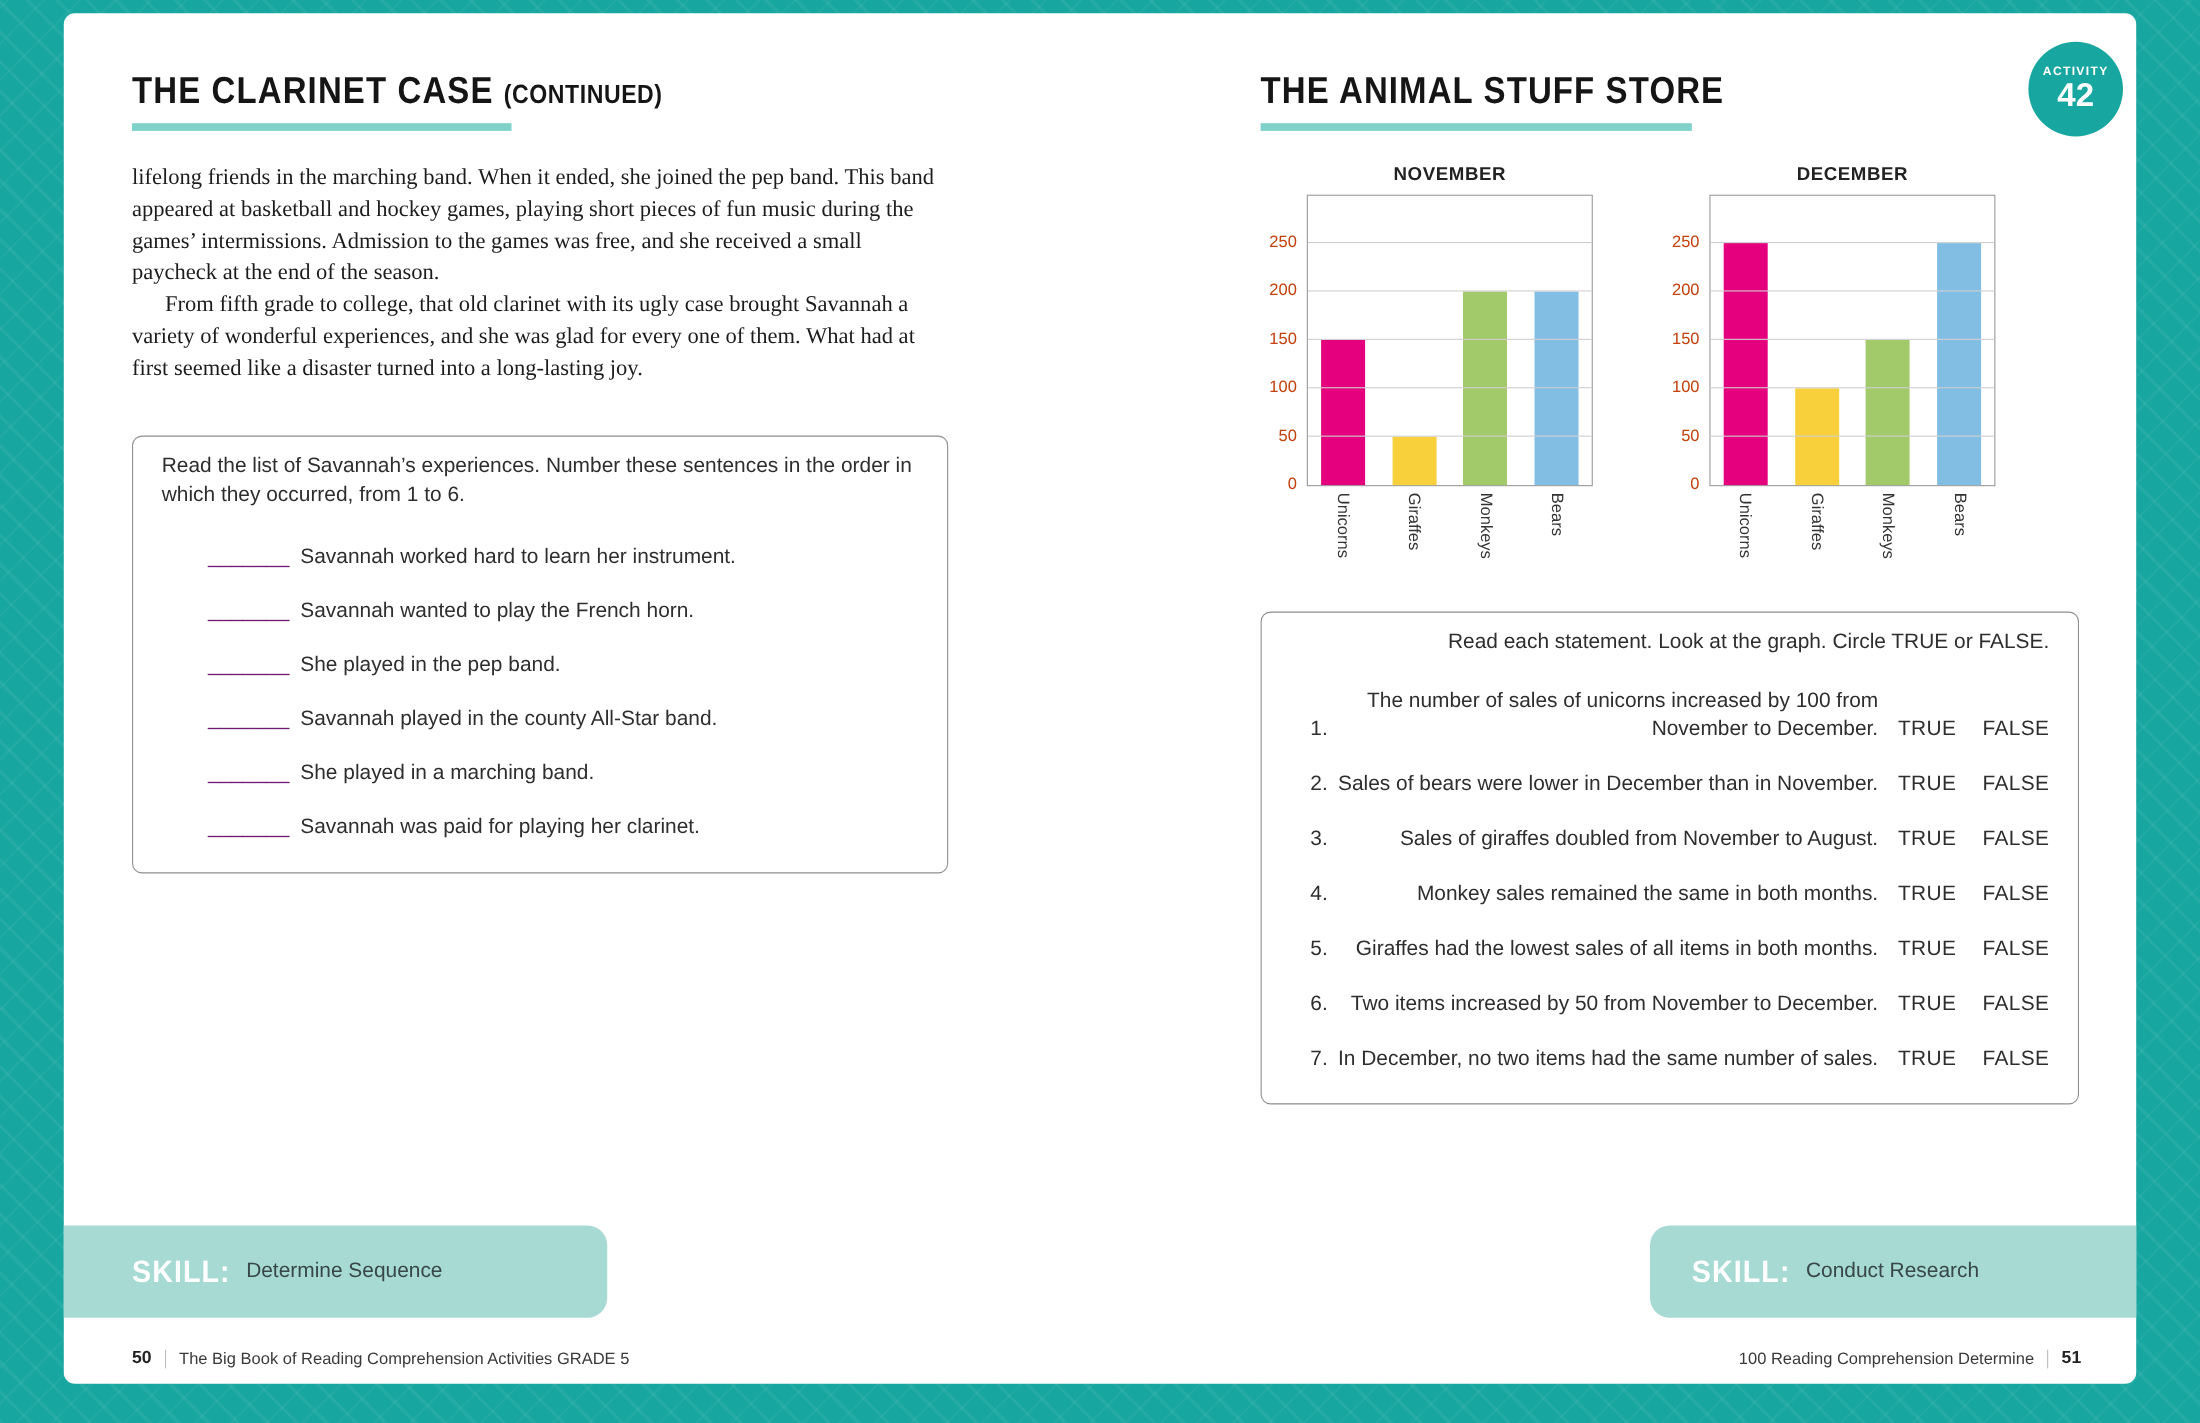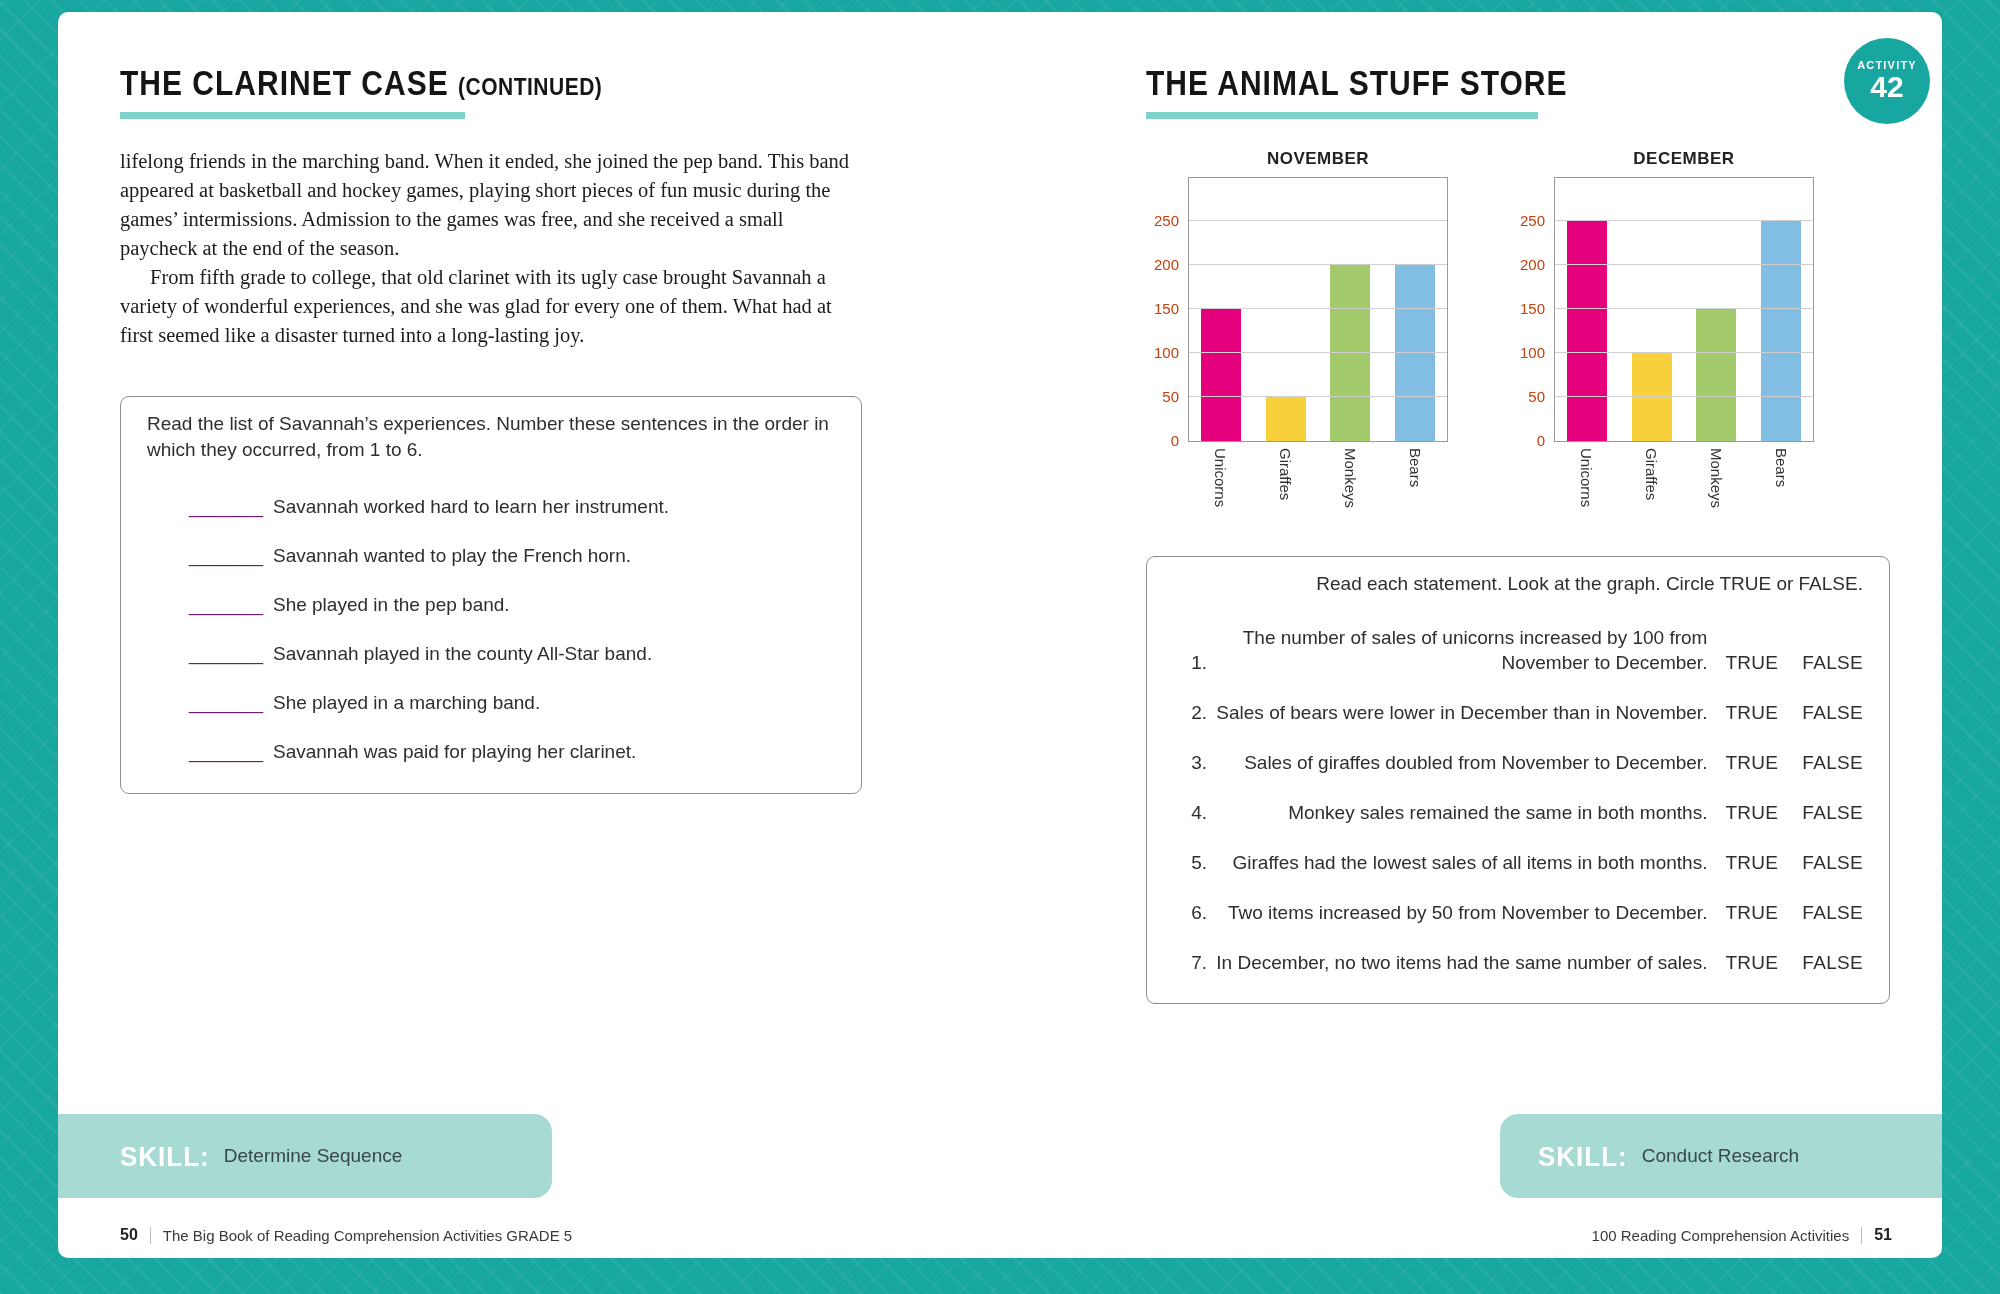--- a/index.html
+++ b/index.html
@@ -287,21 +287,21 @@
             <div class="tf-row">
               <span class="tf-num">2.</span>
               <span class="tf-stmt">Sales of bears were lower in December than in November.</span>
               <span class="tf-options">
                 <span class="tf-opt">TRUE</span>
                 <span class="tf-opt">FALSE</span>
               </span>
             </div>
             <div class="tf-row">
               <span class="tf-num">3.</span>
-              <span class="tf-stmt">Sales of giraffes doubled from November to December.</span>
+              <span class="tf-stmt">Sales of giraffes doubled from November to August.</span>
               <span class="tf-options">
                 <span class="tf-opt">TRUE</span>
                 <span class="tf-opt">FALSE</span>
               </span>
             </div>
             <div class="tf-row">
               <span class="tf-num">4.</span>
               <span class="tf-stmt">Monkey sales remained the same in both months.</span>
               <span class="tf-options">
                 <span class="tf-opt">TRUE</span>
@@ -335,18 +335,18 @@
           </div>
       </div>
     </div>
 
     <div class="skill-pill skill-right">
       <span class="skill-label">SKILL:</span>
       <span class="skill-value">Conduct Research</span>
     </div>
 
     <div class="footer footer-right">
-      <span class="footer-text">100 Reading Comprehension Activities</span>
+      <span class="footer-text">100 Reading Comprehension Determine</span>
       <span class="footer-divider"></span>
       <span class="pgnum">51</span>
     </div>
   </div>
 </div>
 
 </body></html>

